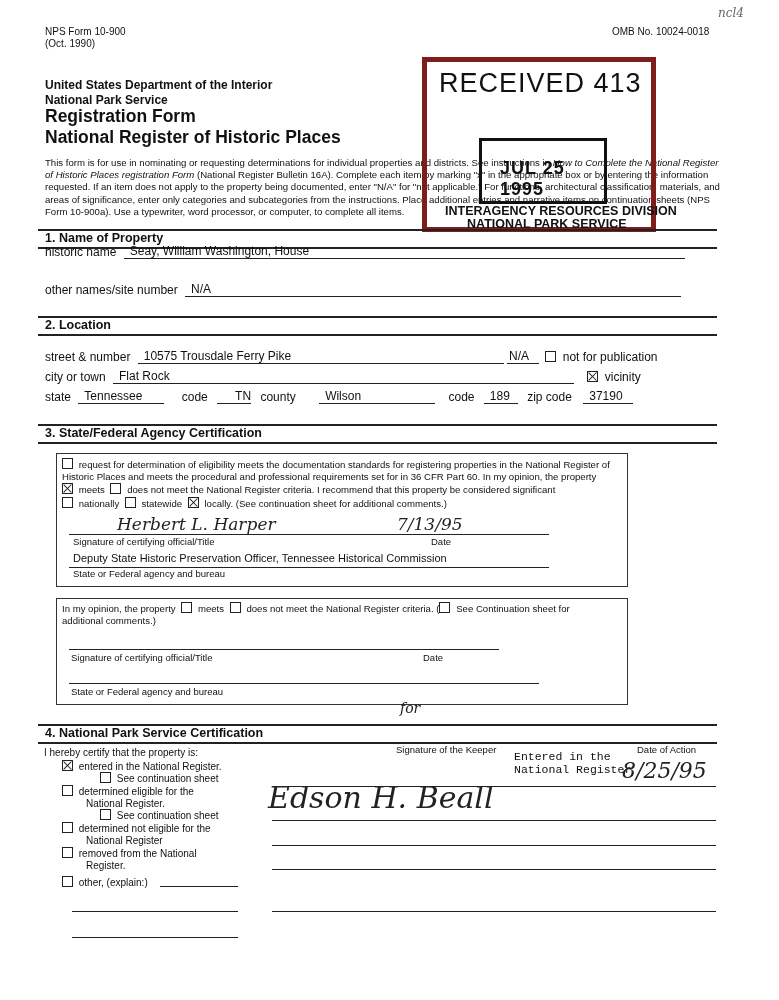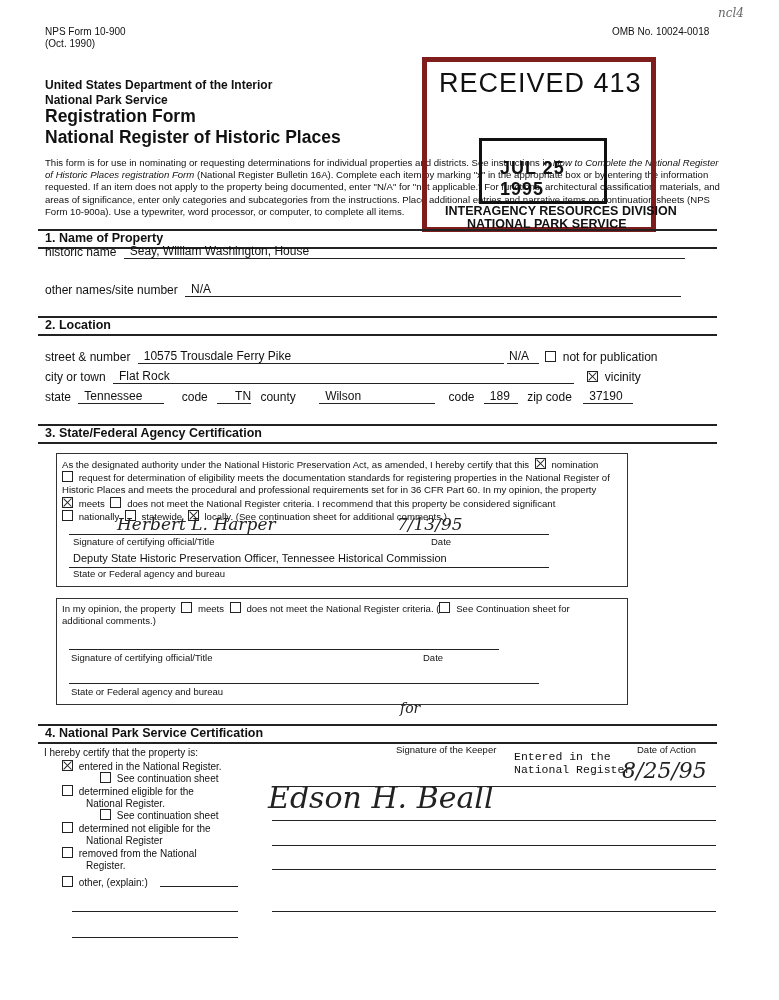--- a/index.html
+++ b/index.html
@@ -110,25 +110,20 @@
   <span class="fill" style="width:44px; margin-left:8px;">37190</span>
 </div>
 
 <div class="rule" style="top:424px;"></div>
 <div class="sec-title" style="top:426px;">3. State/Federal Agency Certification</div>
 <div class="rule" style="top:442px;"></div>
 
 <div class="box" style="left:56px; top:453px; width:570px; height:132px;">
   <div class="box-text" style="position:absolute; left:5px; top:4px; width:560px;">
     <div>
-      <span>As the designated authority under the National Historic Preservation Act, as amended, I hereby certify that this</span>
-      <span class="cb checked"></span>
-      <span>nomination</span>
-    </div>
-    <div>
       <span class="cb" style="margin-left:0;"></span>
       <span>request for determination of eligibility meets the documentation standards for registering properties in the National Register of</span>
     </div>
     <div>Historic Places and meets the procedural and professional requirements set for in 36 CFR Part 60. In my opinion, the property</div>
     <div>
       <span class="cb checked" style="margin-left:0;"></span>
       <span>meets</span>
       <span class="cb"></span>
       <span>does not meet  the National Register criteria. I recommend that this property be considered significant</span>
     </div>

